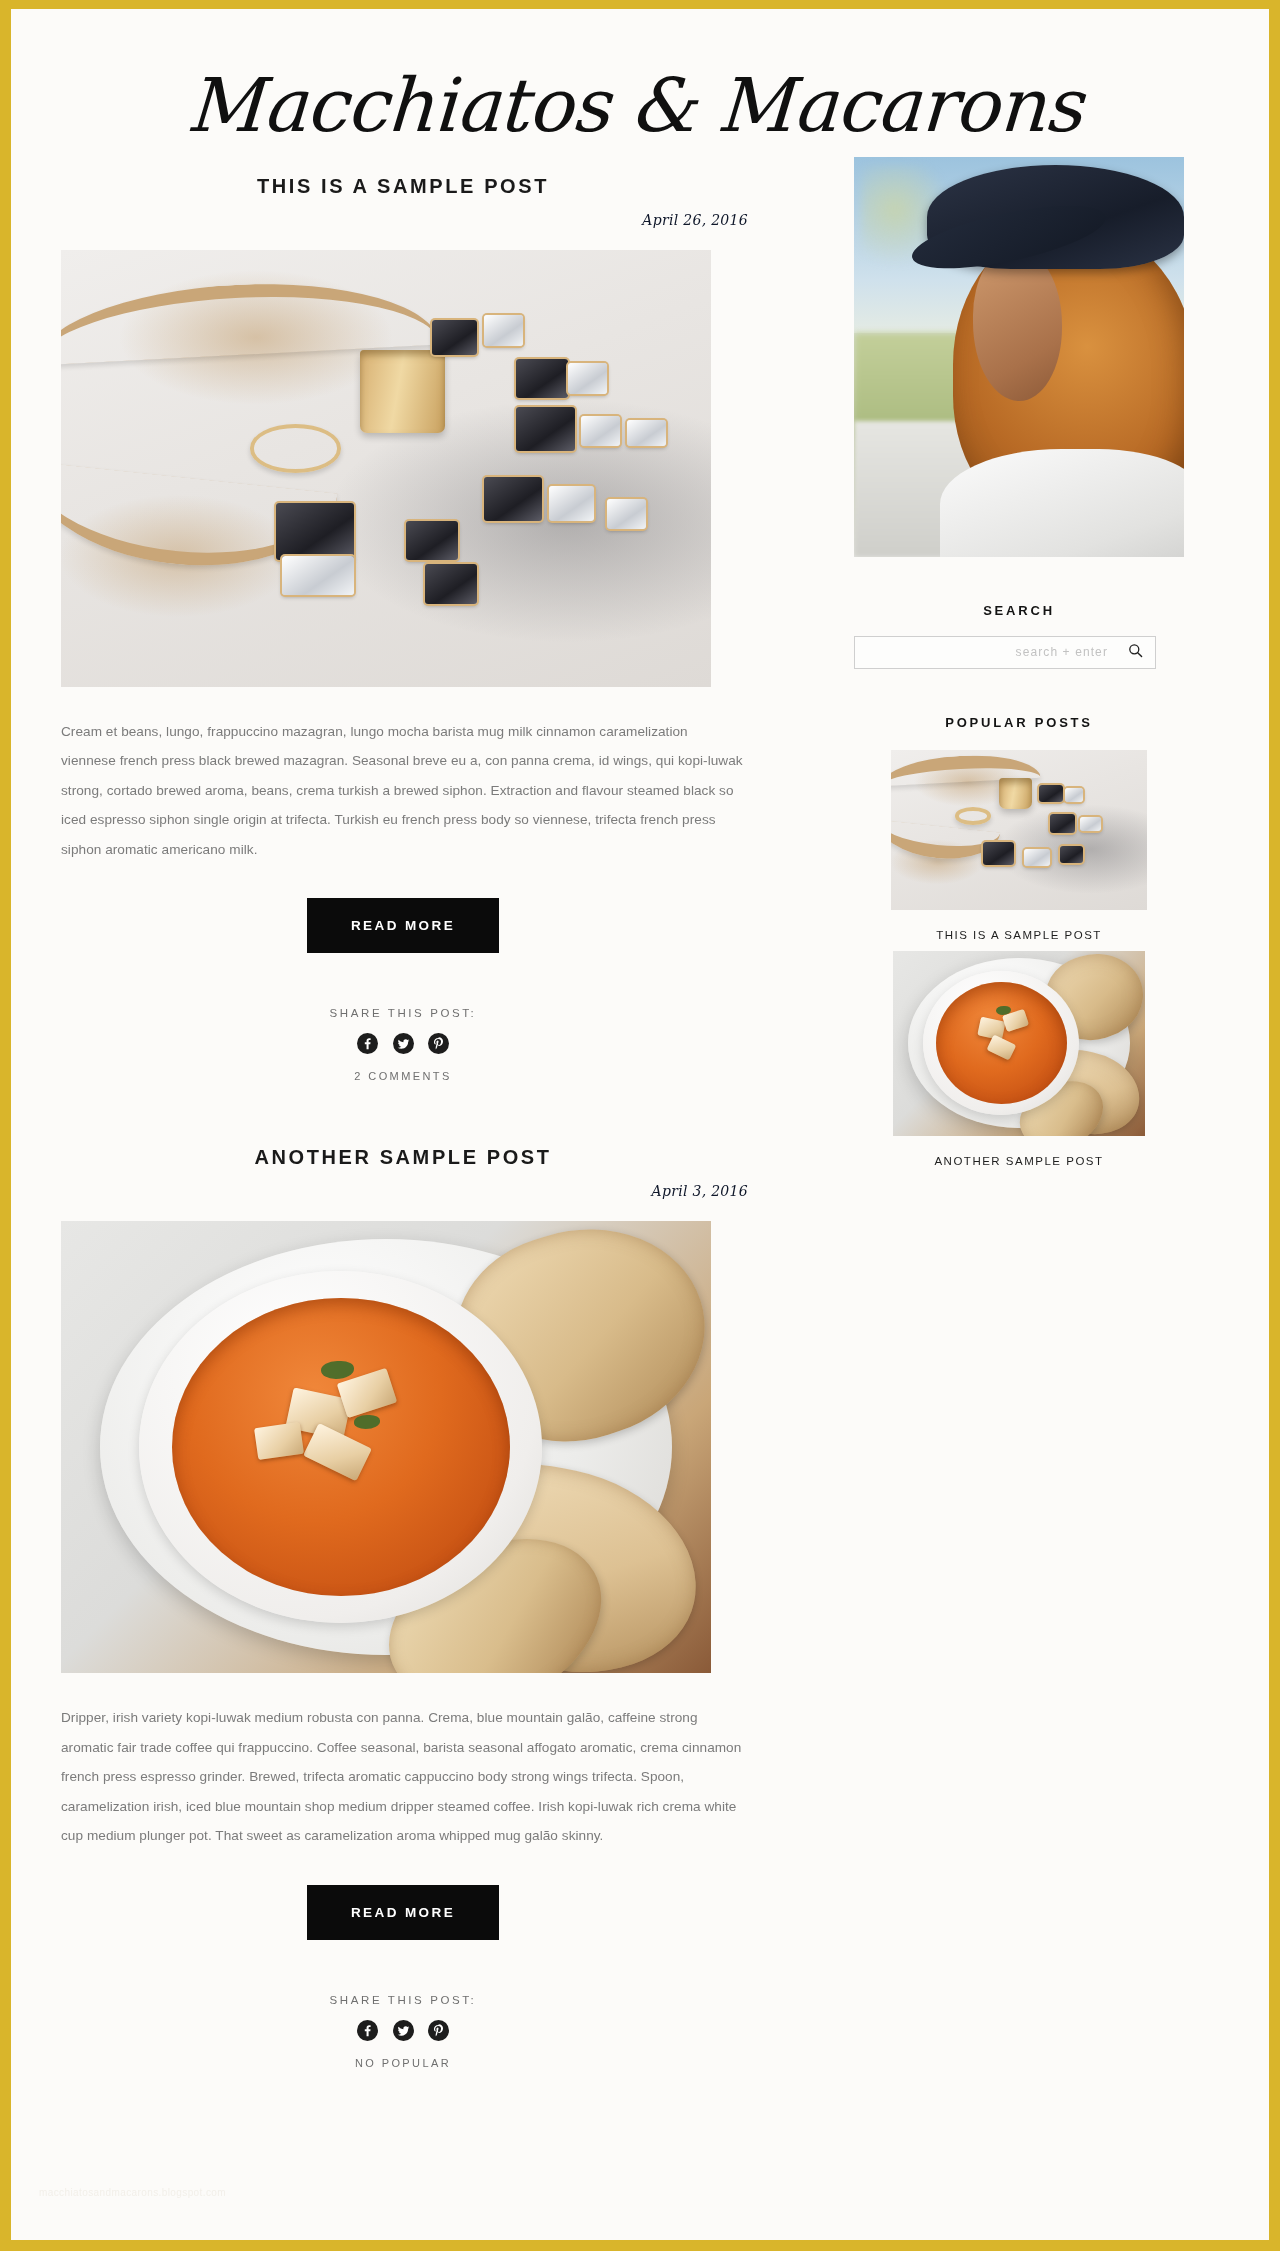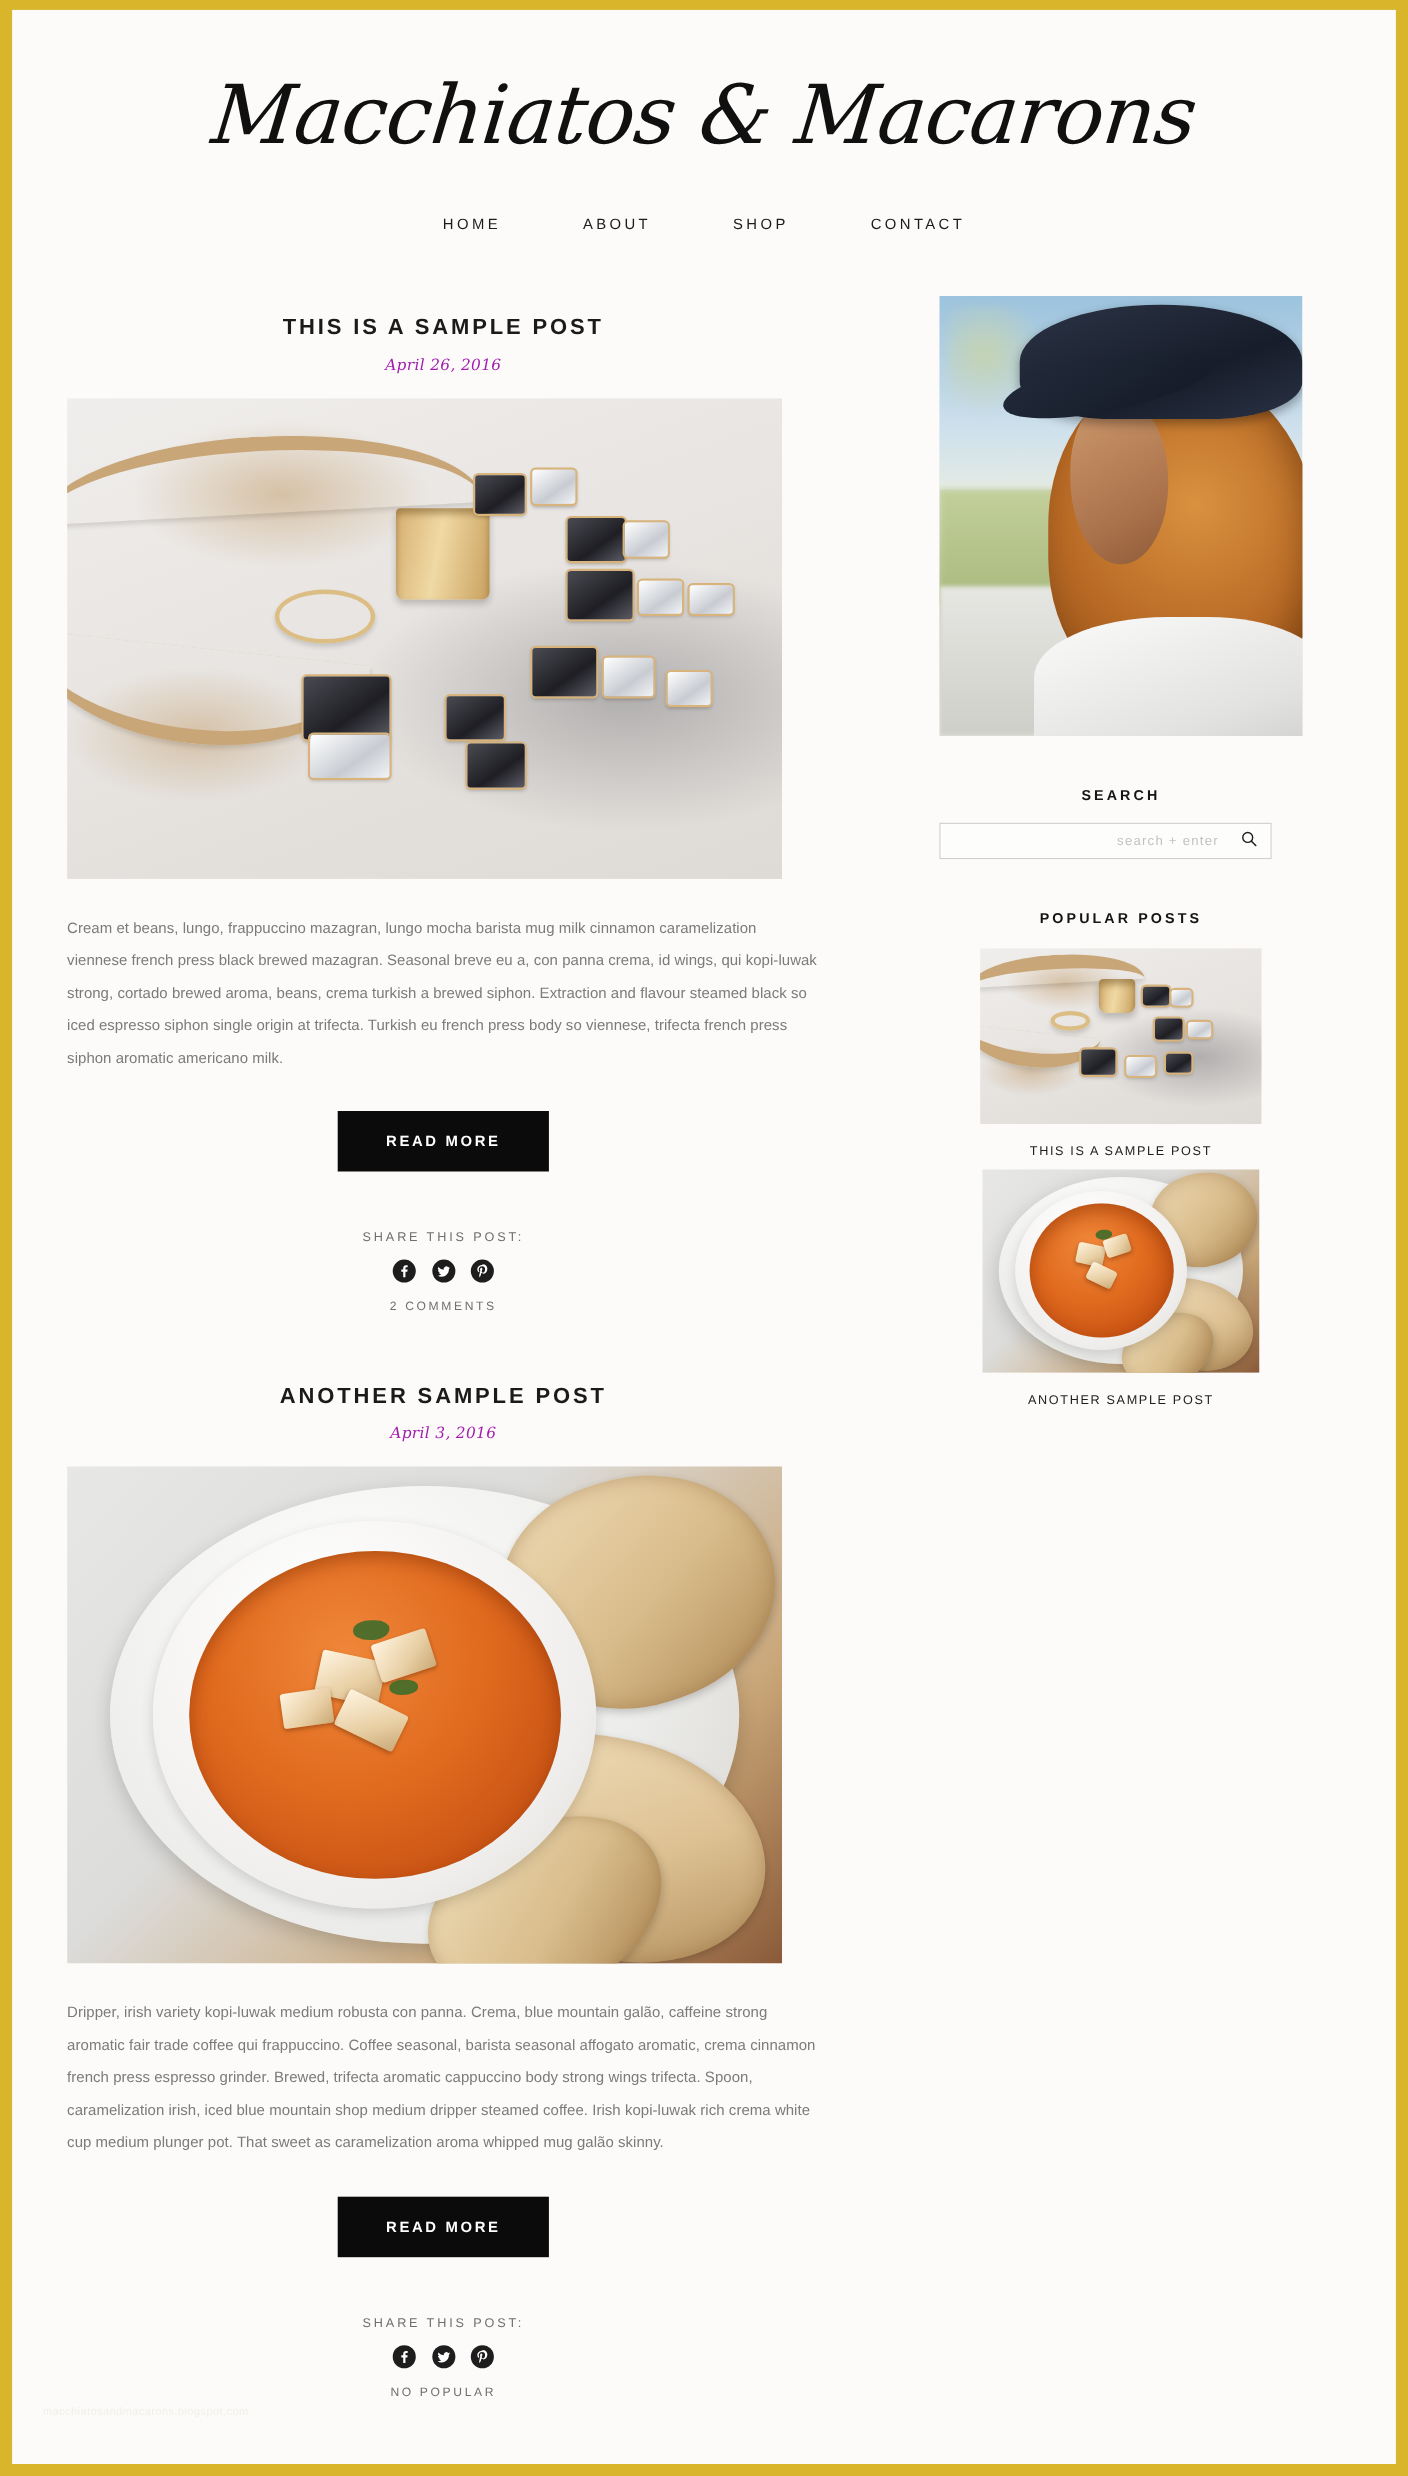--- a/index.html
+++ b/index.html
@@ -81,25 +81,25 @@
   .post { margin-bottom: 10px; }
   .post-title {
     text-align: center;
     font-size: 20px;
     font-weight: 700;
     letter-spacing: 2.6px;
     color: #1a1a1a;
     margin: 18px 0 0 0;
   }
   .post-date {
-    text-align: center;
+    text-align: right;
     font-family: "DejaVu Serif", serif;
     font-style: italic;
     font-size: 14px;
-    color: #a21caf;
+    color: #0f172a;
     margin-top: 14px;
     letter-spacing: 0.3px;
   }
   .post-image {
     margin-top: 22px;
     width: 650px;
     height: 437px;
     margin-left: 3px;
     overflow: hidden;
     position: relative;
@@ -409,26 +409,20 @@
 </head>
 <body>
 
 <div class="page-frame">
   <div class="page-inner">
 
     <header class="site-header">
       <h1 class="site-title">Macchiatos &amp; Macarons</h1>
     </header>
 
-    <nav class="main-nav">
-      <a href="#">HOME</a>
-      <a href="#">ABOUT</a>
-      <a href="#">SHOP</a>
-      <a href="#">CONTACT</a>
-    </nav>
 
     <div class="layout">
 
       <main class="content-col">
 
         <article class="post">
           <h2 class="post-title">THIS IS A SAMPLE POST</h2>
           <div class="post-date">April 26, 2016</div>
 
           <div class="post-image">

